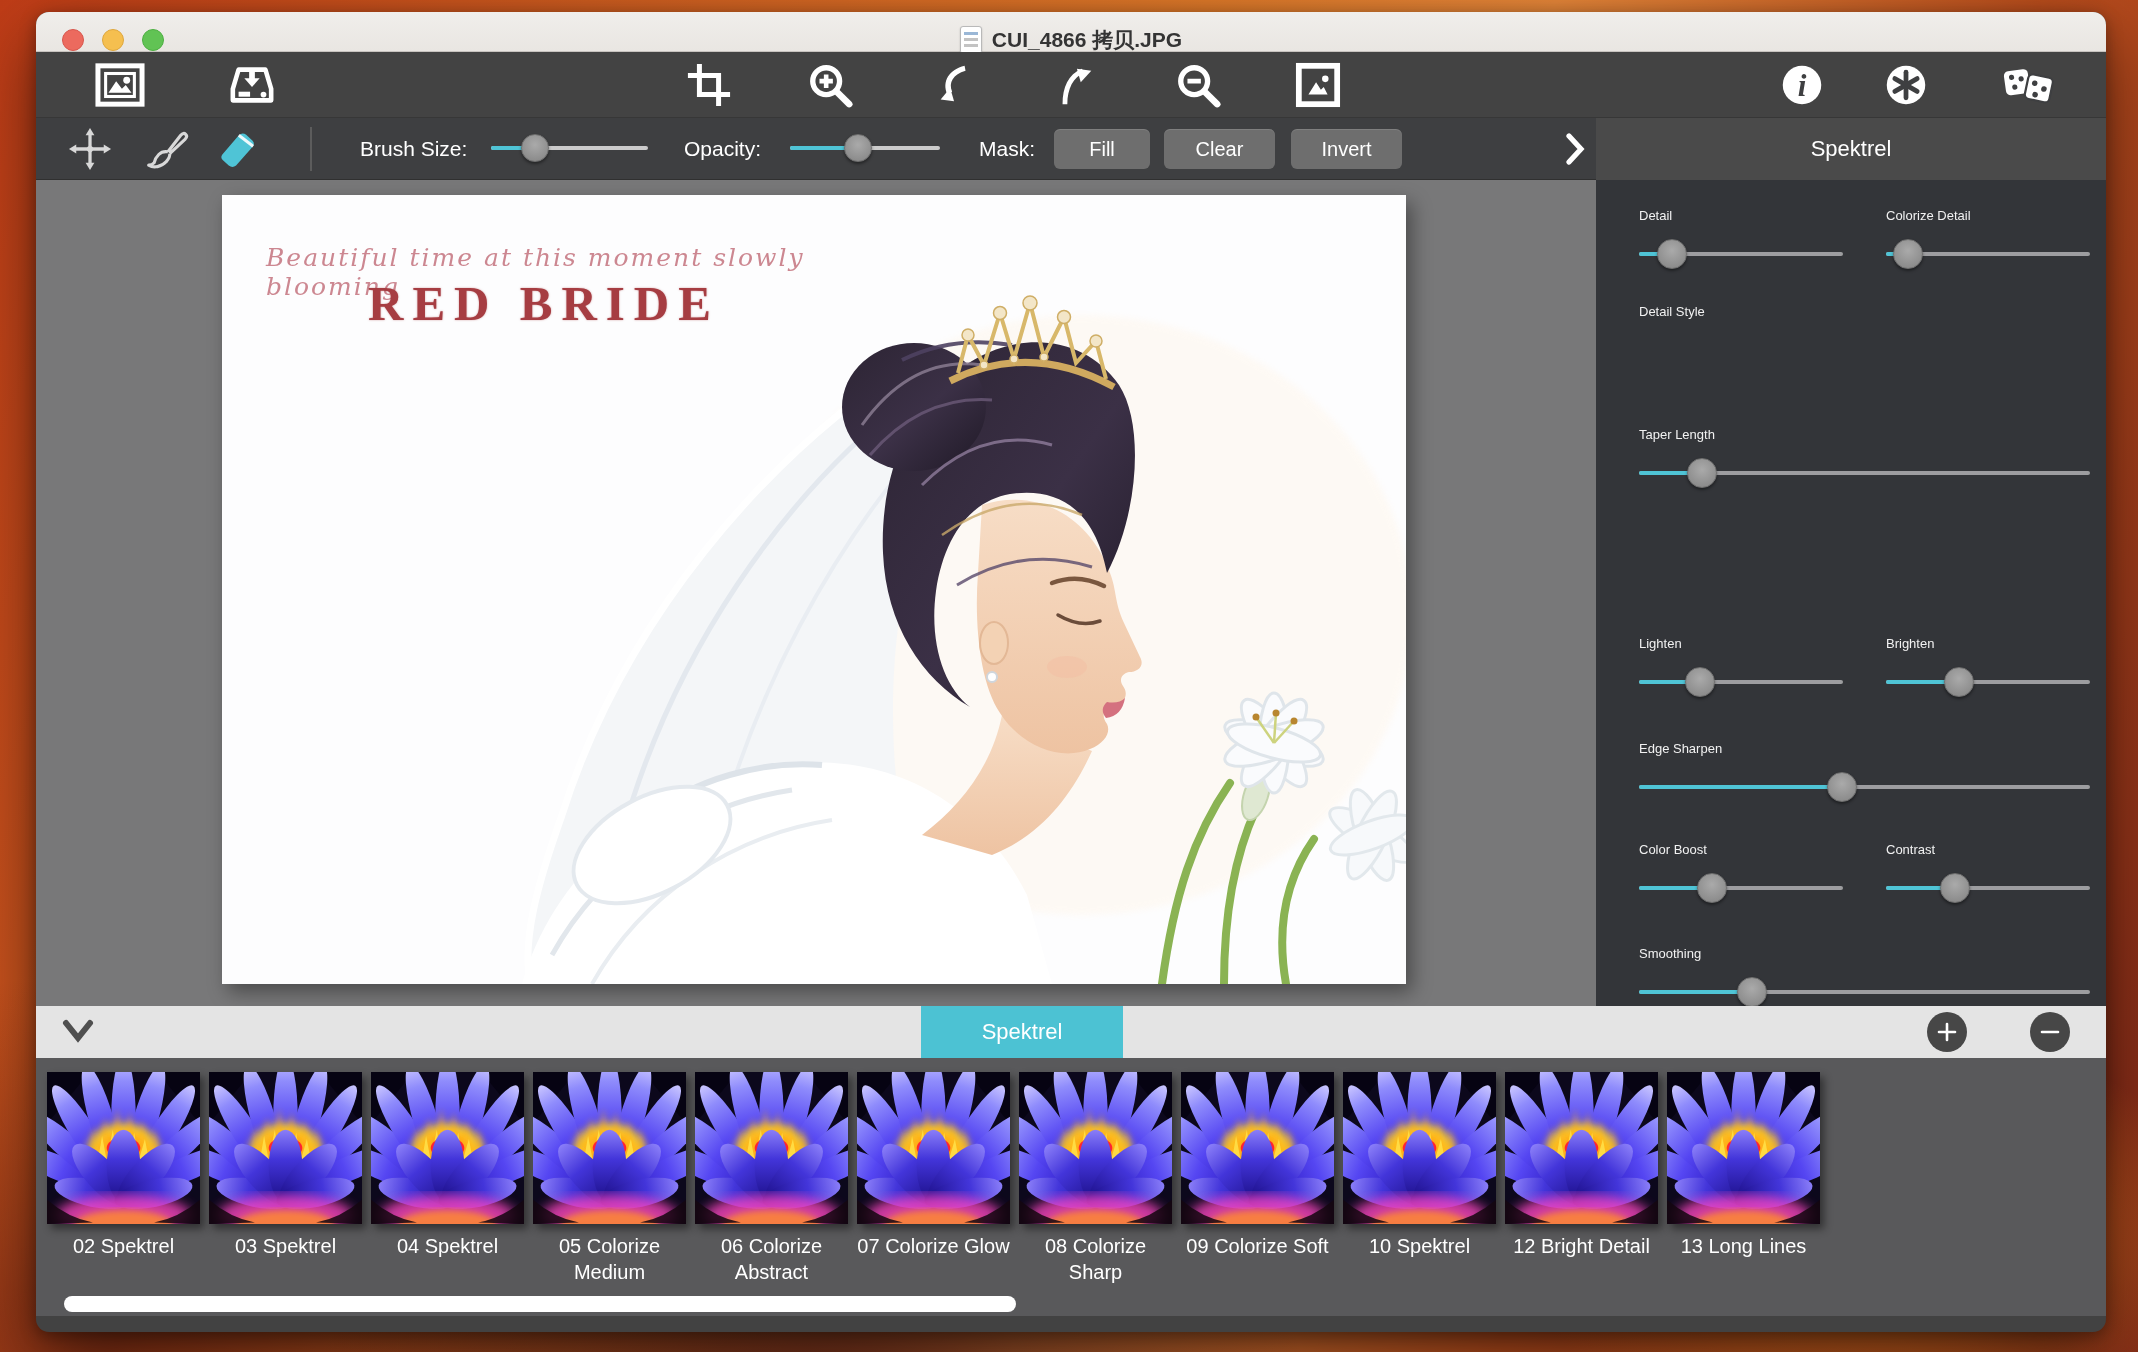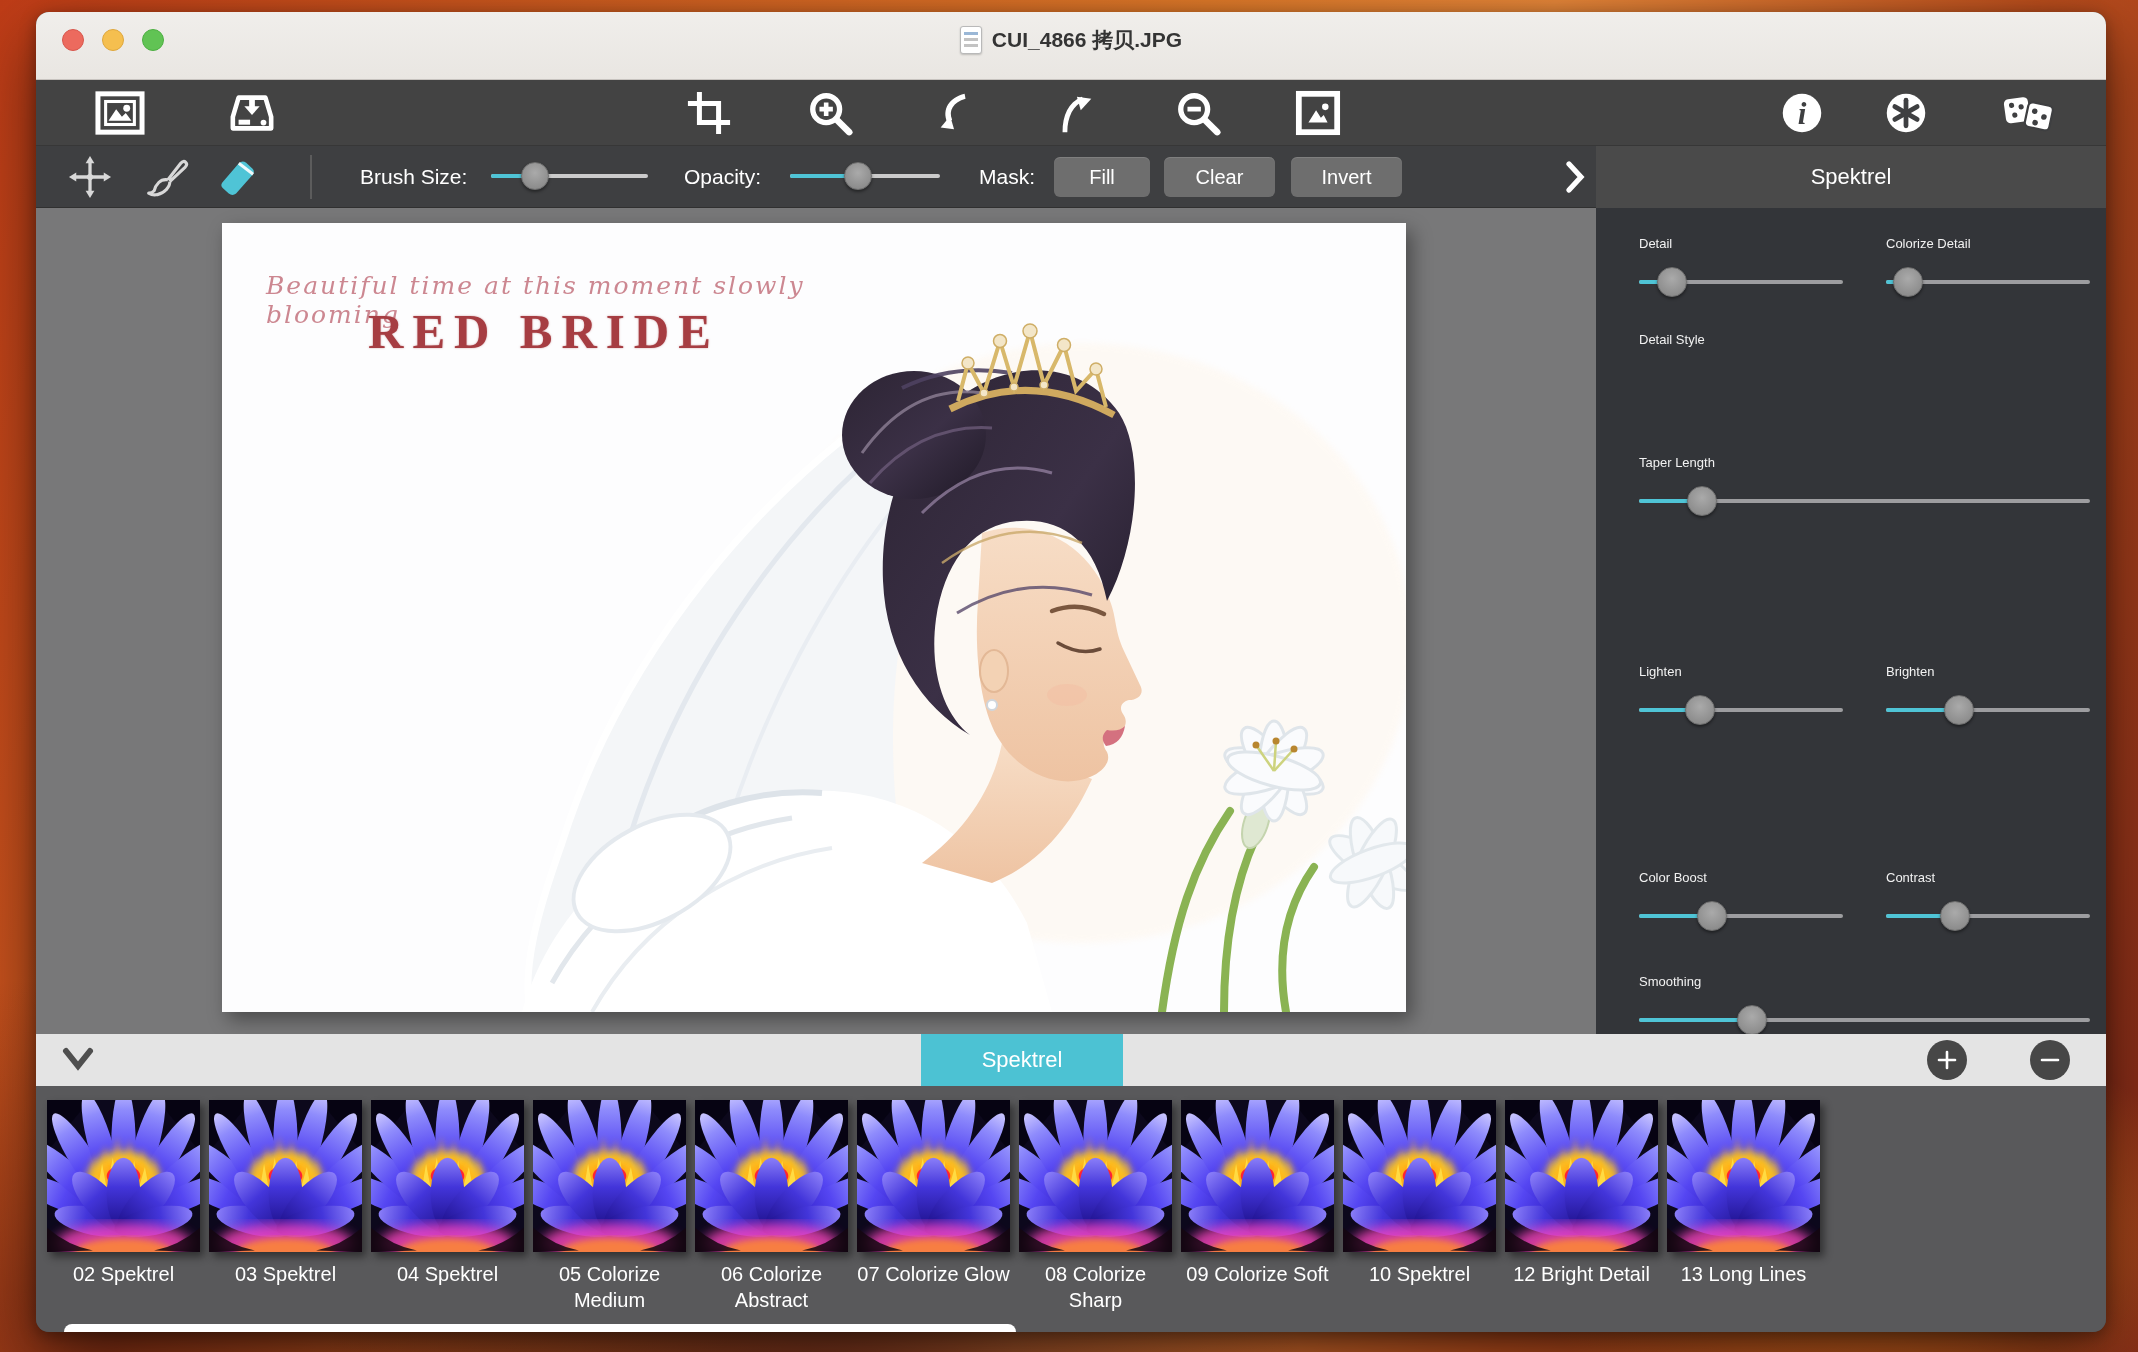--- a/index.html
+++ b/index.html
@@ -17,21 +17,21 @@
 
   
   .window {
     position:absolute; left:36px; top:12px; width:2070px; height:1320px;
     border-radius:13px; overflow:hidden;
     box-shadow:0 26px 70px rgba(0,0,0,.55), 0 4px 16px rgba(0,0,0,.35);
     background:#424242;
   }
 
   
-  .titlebar { position:relative; height:68px; background:linear-gradient(#f0eeeb,#e9e6e2); border-bottom:1px solid #c7c3bf; }
+  .titlebar { position:relative; height:40px; background:linear-gradient(#f0eeeb,#e9e6e2); border-bottom:1px solid #c7c3bf; }
   .lights { position:absolute; left:26px; top:17px; display:flex; gap:18px; }
   .light { width:22px; height:22px; border-radius:50%; }
   .light.red    { background:#ec6a5e; border:1px solid #d8564c; }
   .light.yellow { background:#f5bf4f; border:1px solid #dfa73c; }
   .light.green  { background:#61c354; border:1px solid #4daf42; }
   .title-wrap { position:absolute; left:0; right:0; top:0; height:56px; display:flex; align-items:center; justify-content:center; gap:10px; }
   .doc-icon { width:22px; height:28px; background:#fff; border:1px solid #b9b9b9; border-radius:3px; position:relative; box-shadow:0 1px 2px rgba(0,0,0,.2); }
   .doc-icon:before { content:""; position:absolute; left:3px; top:5px; width:14px; height:3px; background:#9ab7d6; box-shadow:0 6px 0 #c3c3c3, 0 12px 0 #c3c3c3; }
   .title-text { font-size:21px; font-weight:bold; color:#343434; }
 
@@ -505,20 +505,31 @@
             <div class="plabel">Brighten</div>
             <div class="slider" style="--v: 36;">
               <div class="track">
                   <div class="fill"></div>
                 </div>
               <div class="thumb"></div>
             </div>
           </div>
         </div>
 
+        <div class="prow" style="top:561px">
+          <div class="cfull">
+            <div class="plabel">Edge Sharpen</div>
+            <div class="slider" style="--v: 45;">
+              <div class="track">
+                  <div class="fill"></div>
+                </div>
+              <div class="thumb"></div>
+            </div>
+          </div>
+        </div>
 
         <div class="prow" style="top:662px">
           <div class="pcol c1">
             <div class="plabel">Color Boost</div>
             <div class="slider" style="--v: 36;">
               <div class="track">
                   <div class="fill"></div>
                 </div>
               <div class="thumb"></div>
             </div>

